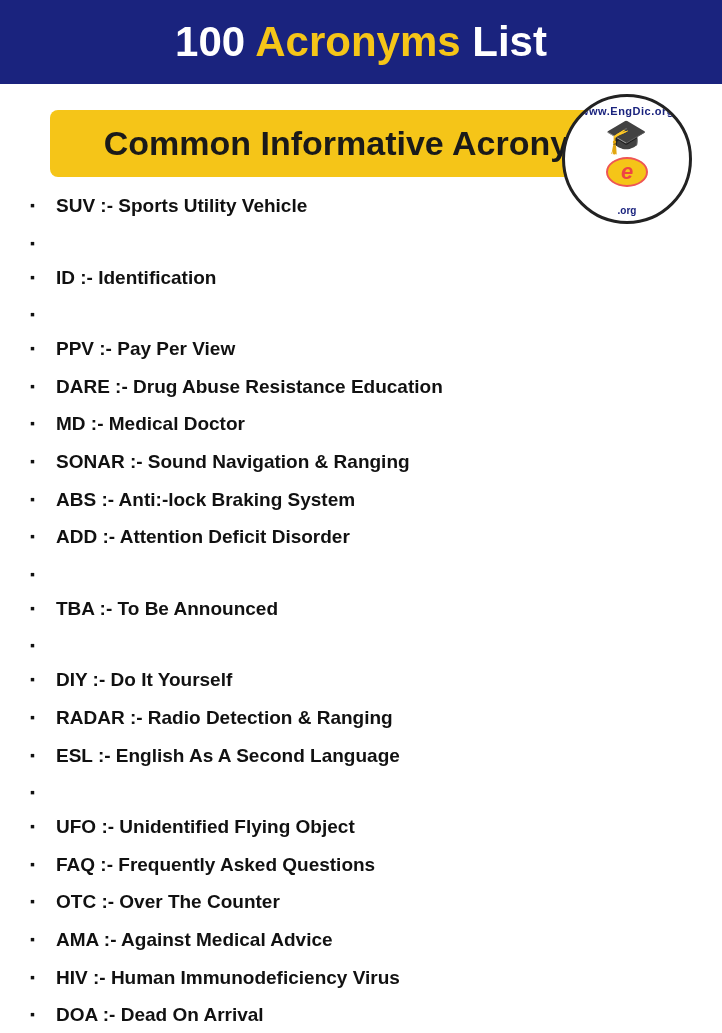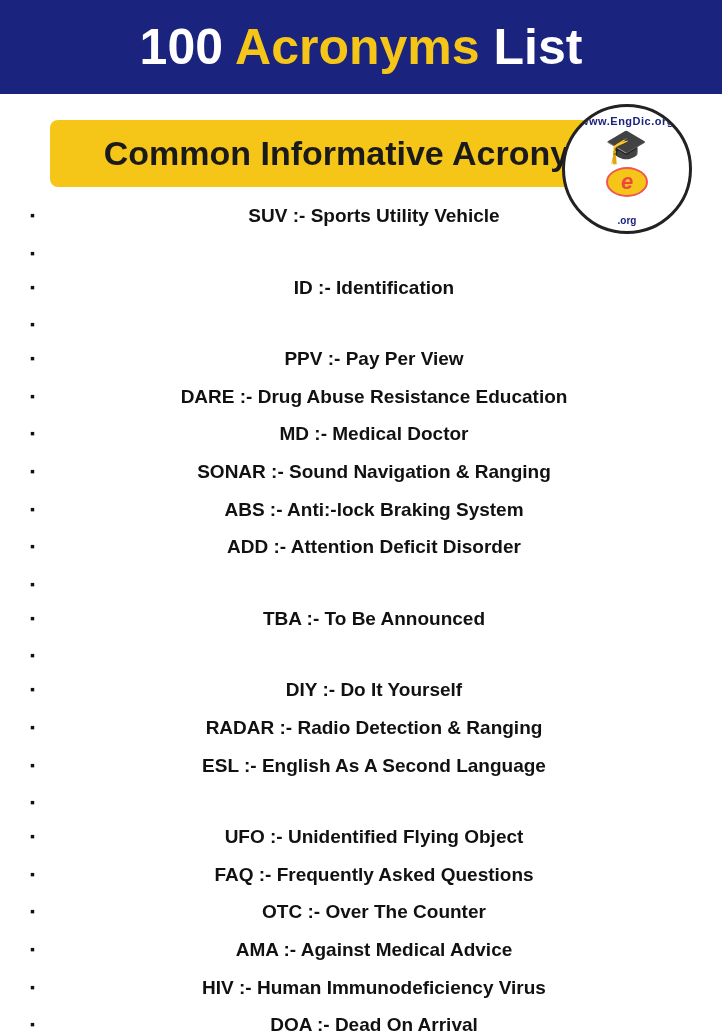--- a/index.html
+++ b/index.html
@@ -12,21 +12,21 @@
       flex-direction: column;
     }
 
     
     .header {
       background: #1a237e;
       padding: 18px 20px;
       text-align: center;
     }
     .header-title {
-      font-size: 50px;
+      font-size: 42px;
       font-weight: 900;
       color: #fff;
     }
     .header-title .accent {
       color: #f5c518;
     }
 
     
     .sub-header {
       background: #f5c518;
@@ -125,21 +125,20 @@
       display: inline-block;
       width: 18px;
       min-width: 18px;
       margin-right: 8px;
       color: #111;
       font-size: 14px;
       margin-top: 3px;
     }
     .item-text {
       flex: 1;
-      text-align: center;
     }
   </style>
 </head>
 <body>
 
 <div class="header">
   <span class="header-title">
     <span>100 </span><span class="accent">Acronyms</span><span> List</span>
   </span>
 </div>

